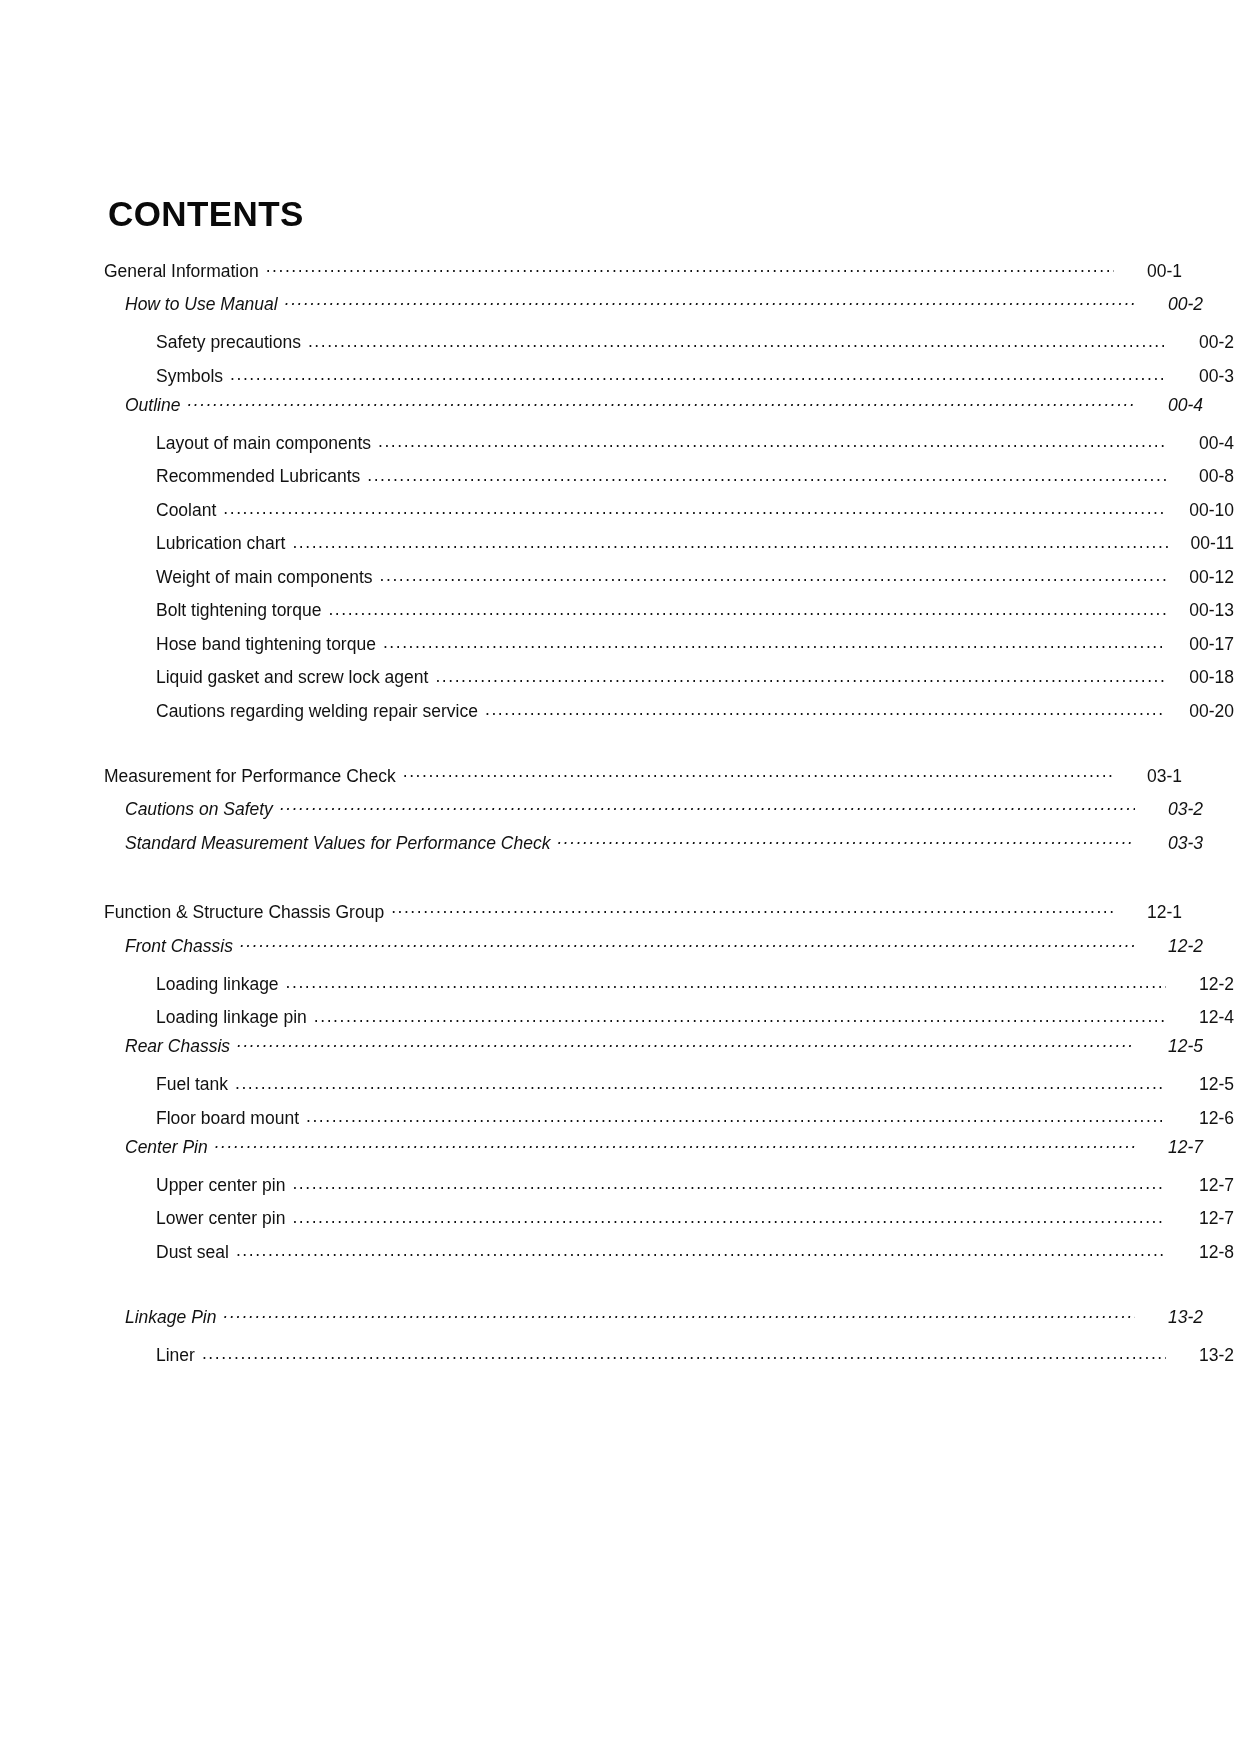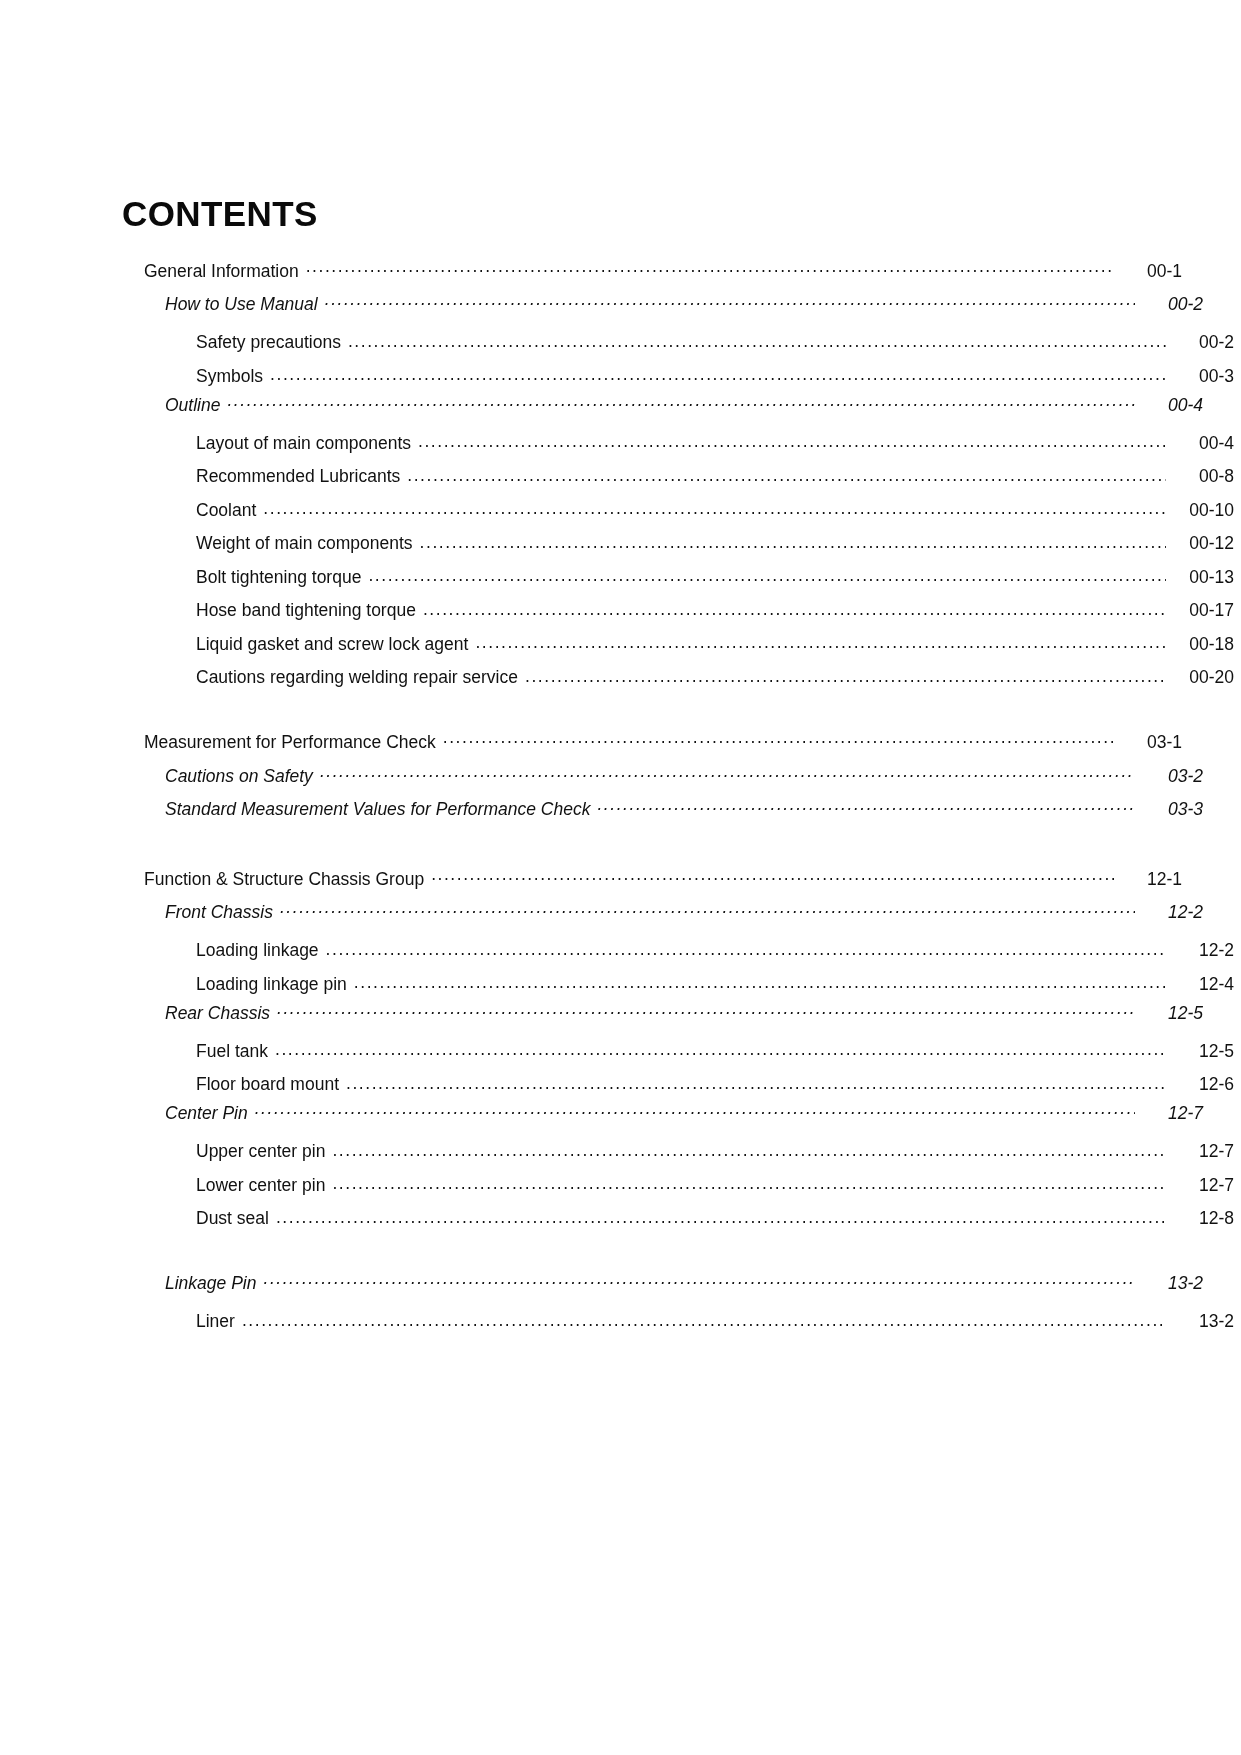--- a/index.html
+++ b/index.html
@@ -27,26 +27,25 @@
     position: absolute;
     left: 104px;
     top: 196px;
     width: 1078px;
   }
   .toc-title {
     font-size: 35px;
     font-weight: bold;
     letter-spacing: 0.4px;
     line-height: 1;
-    margin: 0 0 28px 18px;
+    margin: 0 0 28px 4px;
     color: #0a0a0a;
   }
   .toc-list {
     display: block;
-    margin-left: 40px;
   }
   .toc-row {
     display: flex;
     align-items: baseline;
     width: 100%;
     font-size: 17.5px;
     line-height: 1;
     height: 33.5px;
     color: #111111;
     white-space: nowrap;
@@ -129,20 +128,25 @@
         <div class="toc-row lvl2">
           <span class="lbl">Recommended Lubricants</span>
           <span class="leader"></span>
           <span class="pg">00-8</span>
         </div>
         <div class="toc-row lvl2">
           <span class="lbl">Coolant</span>
           <span class="leader"></span>
           <span class="pg">00-10</span>
         </div>
+        <div class="toc-row lvl2 tight">
+          <span class="lbl">Lubrication chart</span>
+          <span class="leader"></span>
+          <span class="pg">00-11</span>
+        </div>
         <div class="toc-row lvl2">
           <span class="lbl">Weight of main components</span>
           <span class="leader"></span>
           <span class="pg">00-12</span>
         </div>
         <div class="toc-row lvl2">
           <span class="lbl">Bolt tightening torque</span>
           <span class="leader"></span>
           <span class="pg">00-13</span>
         </div>

